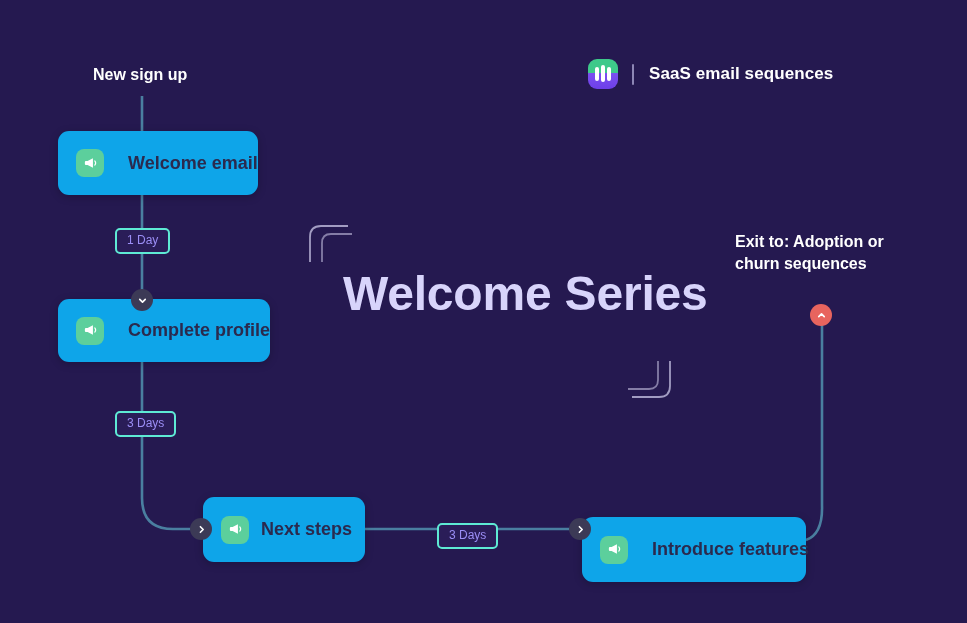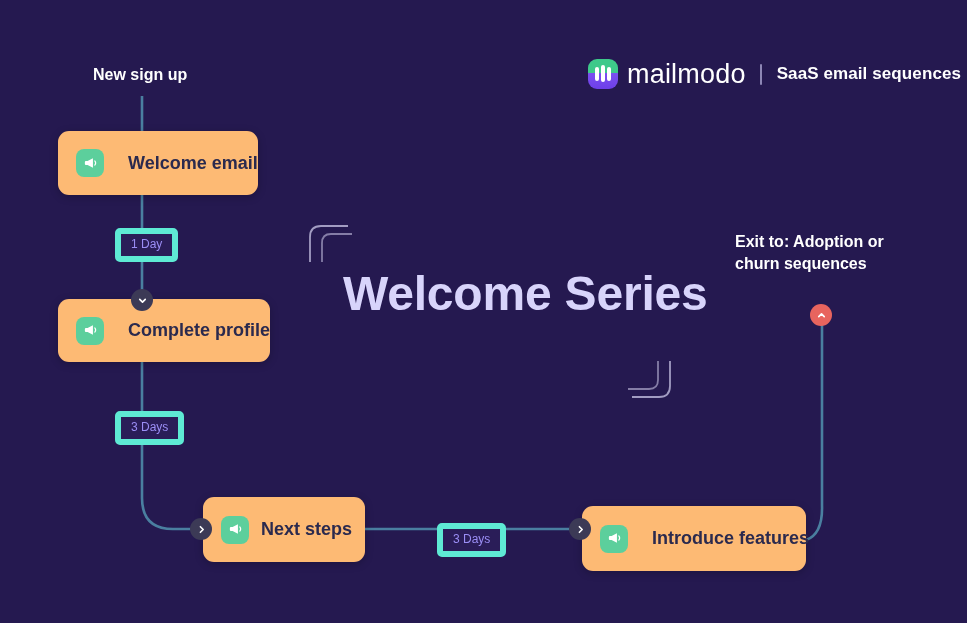--- a/index.html
+++ b/index.html
@@ -89,21 +89,21 @@
     font-weight: 700;
     text-align: left;
     line-height: 22px;
     white-space: nowrap;
   }
   #label-newsignup { left: 93px;  top: 64px; }
   #label-exit      { left: 735px; top: 231px; white-space: normal; width: 180px; }
 
   
   .node-card {
-    background: #fdba74;
+    background: #0ea5e9;
     border-radius: 11px;
     display: flex;
     align-items: center;
     box-shadow: 0 2px 9px rgba(0,0,0,0.22);
     box-sizing: border-box;
   }
   .node-icon {
     width: 28px;
     height: 28px;
     border-radius: 8px;
@@ -118,27 +118,27 @@
     font-weight: 700;
     color: #2b2a4e;
     white-space: nowrap;
   }
   #card-welcome    { left: 58px;  top: 131px; width: 200px; height: 64px; padding: 0 18px; }
   #card-welcome .node-label   { margin-left: 24px; }
   #card-complete   { left: 58px;  top: 299px; width: 212px; height: 63px; padding: 10px 18px; }
   #card-complete .node-label  { margin-left: 24px; }
   #card-nextsteps  { left: 203px; top: 497px; width: 162px; height: 65px; padding: 0 18px; }
   #card-nextsteps .node-label { margin-left: 12px; }
-  #card-introduce  { left: 582px; top: 506px; width: 224px; height: 65px; padding: 8px 18px; }
+  #card-introduce  { left: 582px; top: 517px; width: 224px; height: 65px; padding: 8px 18px; }
   #card-introduce .node-label { margin-left: 24px; }
 
   
   .delay-badge {
     background: #2a1d58;
-    border: 6px solid #5eead4;
+    border: 2px solid #5eead4;
     border-radius: 5px;
     color: #9b8ef5;
     font-size: 12px;
     font-weight: 400;
     padding: 4px 10px 5px;
     white-space: nowrap;
     line-height: 13px;
   }
   #badge-1day   { left: 115px; top: 228px; }
   #badge-3days-a{ left: 115px; top: 411px; }
@@ -186,21 +186,20 @@
     <path d="M658,361 L658,380 Q658,389 649,389 L628,389" stroke="#b9b4d6" stroke-width="1.8" fill="none" opacity="0.65"></path>
   </g>
 </svg>
 
 <div class="abs" id="brand">
   <div id="brand-logo">
     <span class="bar b1"></span>
     <span class="bar b2"></span>
     <span class="bar b3"></span>
   </div>
-  <span id="brand-name">mailmodo</span>
   <span id="brand-sep"></span>
   <span id="brand-tagline">SaaS email sequences</span>
 </div>
 
 <div class="abs" id="flow-title">Welcome Series</div>
 
 <div class="abs flow-label" id="label-newsignup">New sign up</div>
 <div class="abs flow-label" id="label-exit">Exit to: Adoption or churn sequences</div>
 
 <div class="abs node-card" id="card-welcome">

